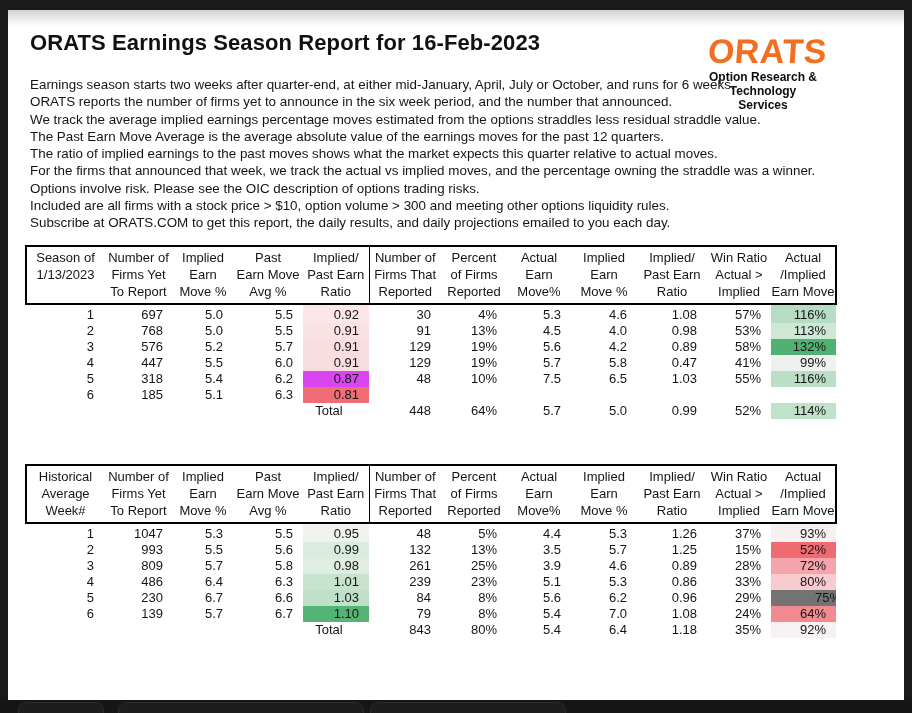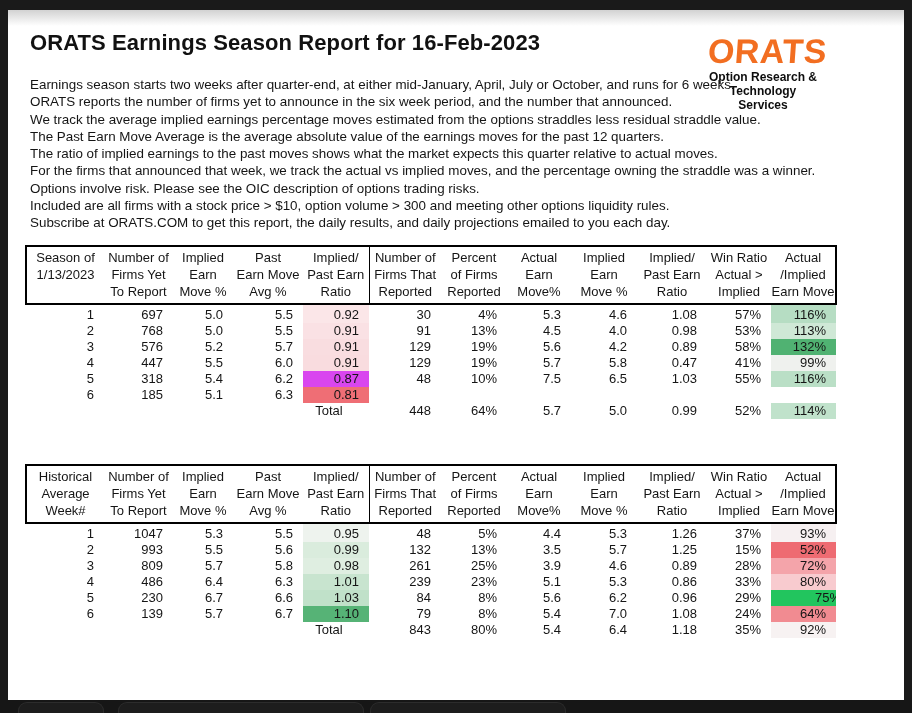--- a/index.html
+++ b/index.html
@@ -426,21 +426,21 @@
               <td>230</td>
               <td>6.7</td>
               <td>6.6</td>
               <td style="background: rgb(192, 225, 201);">1.03</td>
               <td>84</td>
               <td>8%</td>
               <td>5.6</td>
               <td>6.2</td>
               <td>0.96</td>
               <td>29%</td>
-              <td style="background: #22c55e; padding-left: 44px;">75%</td>
+              <td style="background: #737373; padding-left: 44px;">75%</td>
             </tr>
             <tr>
               <td>6</td>
               <td>139</td>
               <td>5.7</td>
               <td>6.7</td>
               <td style="background: rgb(86, 179, 118); margin-left: 6px;">1.10</td>
               <td>79</td>
               <td>8%</td>
               <td>5.4</td>

